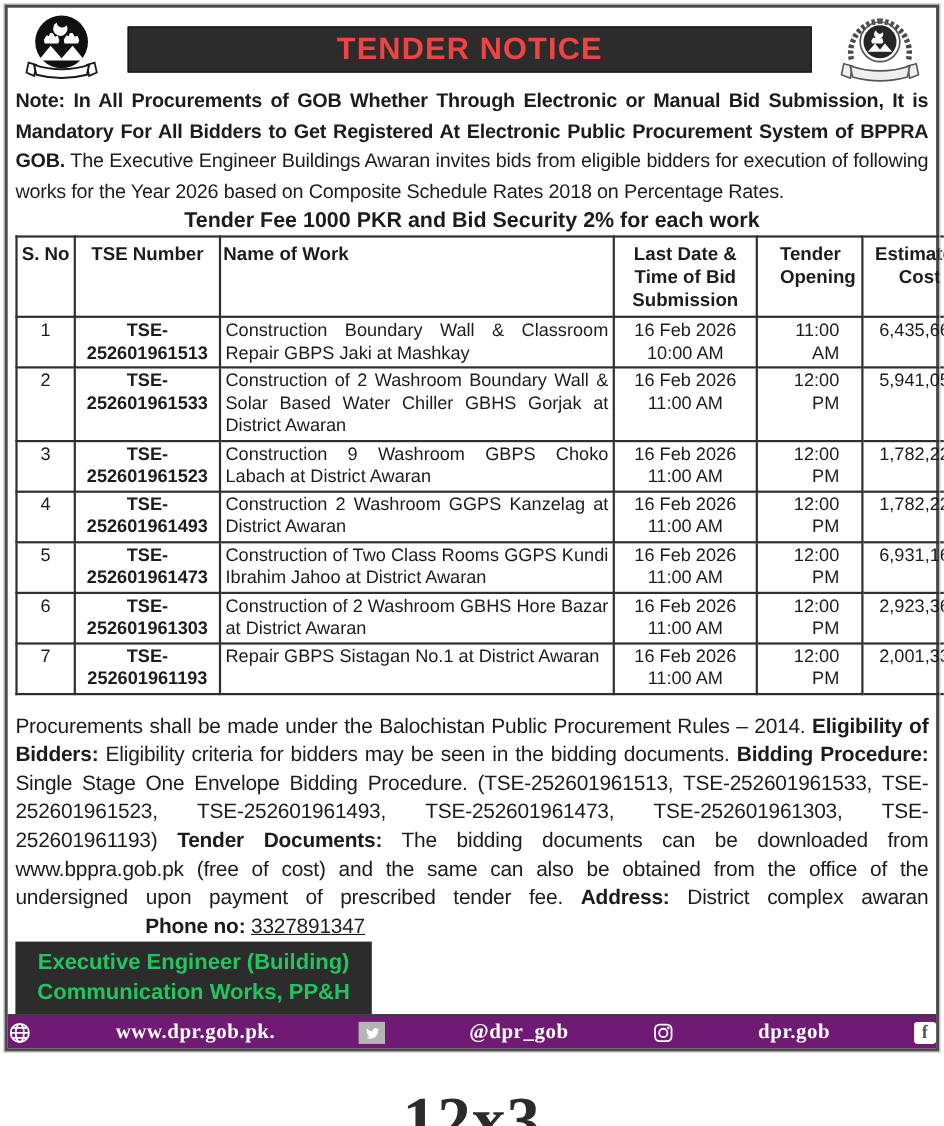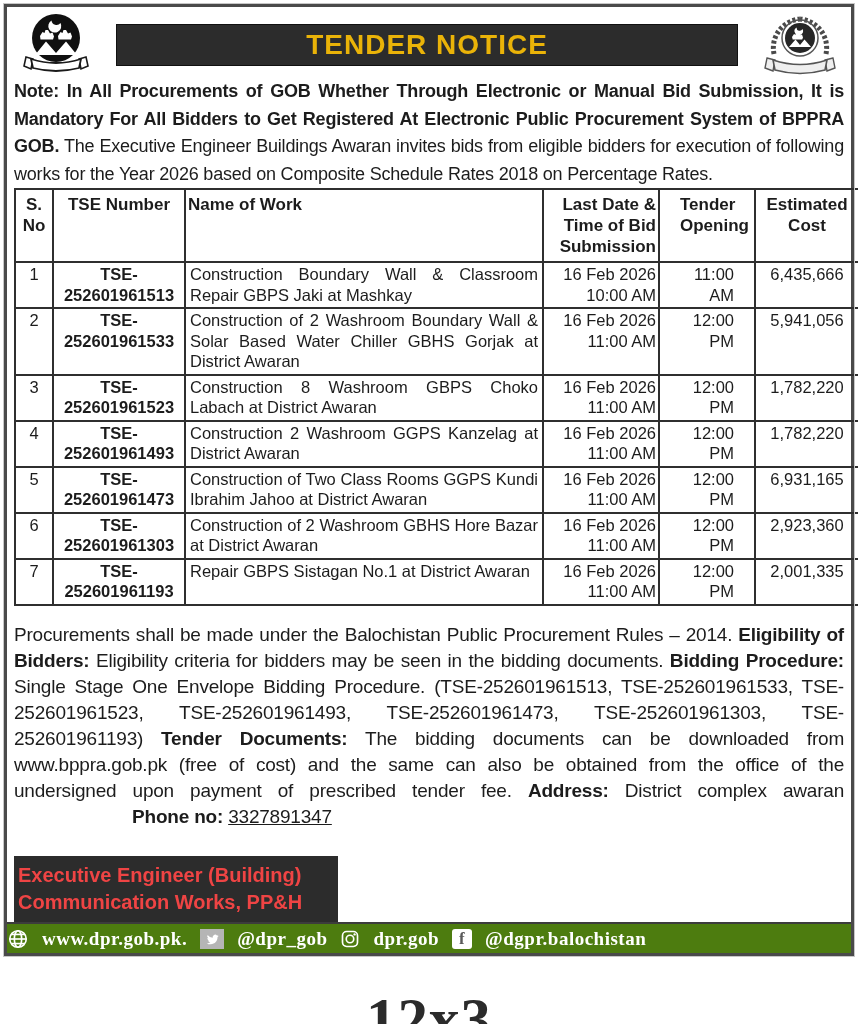--- a/index.html
+++ b/index.html
@@ -20,21 +20,21 @@
 
   
   .header { display:flex; align-items:flex-start; margin-top:5px; height:62px; }
   .logo { flex:0 0 auto; }
   .titlebar {
     flex:1 1 auto; height:42px; margin:12px 18px 0 18px;
     background:#2c2c2c; border:1px solid #111;
     display:flex; align-items:center; justify-content:center;
   }
   .titlebar span {
-    color:#eab308; font-weight:bold; font-size:28px; letter-spacing:1px;
+    color:#ef4444; font-weight:bold; font-size:28px; letter-spacing:1px;
   }
 
   
   .note {
     font-size:18px; line-height:27.5px; letter-spacing:-0.2px;
     text-align:justify; margin-top:4px;
   }
   .note b { letter-spacing:-0.2px; }
   .fee {
     text-align:center; font-weight:bold; font-size:19.5px;
@@ -42,24 +42,24 @@
   }
 
   
   table { width:100%; border-collapse:collapse; table-layout:fixed; }
   th, td { border:2px solid #2f2f2f; vertical-align:top; }
   th {
     font-size:17px; font-weight:bold; text-align:center;
     padding:4px 2px; height:68px; line-height:21px;
   }
   td { font-size:16.5px; line-height:20.5px; padding:1px 4px 2px 4px; }
-  .c-sno  { width:38px;  text-align:center; }
+  .c-sno  { width:53px;  text-align:center; }
   .c-tse  { width:132px; text-align:center; font-weight:bold; }
   .c-work { width:358px; text-align:justify; }
-  .c-date { width:116px; text-align:right; padding-left:2px; padding-right:2px; }
+  .c-date { width:130px; text-align:center; padding-left:2px; padding-right:2px; }
   .c-open { width:96px;  text-align:right; padding-left:20px; padding-right:20px; }
   .c-cost { width:104px; text-align:center; }
 
   
   .bodytext {
     font-size:19px; line-height:26px; text-align:justify;
     margin-top:16px; letter-spacing:-0.2px;
   }
   .bodytext b { letter-spacing:-0.2px; }
   .uline { text-decoration:underline; }
@@ -70,30 +70,30 @@
   
   .signrow {
     margin-top:auto; display:flex; align-items:flex-end;
     justify-content:space-between;
   }
   .prq {
     font-weight:bold; font-size:21px; margin:0 0 22px 10px;
     letter-spacing:-0.2px;
   }
   .sigbox {
-    width:324px; background:#2c2c2c; color:#ef4444; 
+    width:324px; background:#2c2c2c; color:#22c55e; text-align:center;
     font-weight:bold; font-size:20px; line-height:27px;
     padding:6px 4px; margin-right:4px;
   }
 
   
   .footerbar {
-    margin:0 -7px; height:31px; background:#4d7c0f;
+    margin:0 -7px; height:31px; background:#701a75;
     border-top:2px solid #3c3c3c;
-    display:flex; align-items:center; justify-content:flex-start; gap:13px;
+    display:flex; align-items:center; justify-content:space-between; 
     font-family:"Liberation Serif", serif; font-weight:bold;
     color:#fff; font-size:19px; letter-spacing:0.5px;
   }
   .footerbar .icon { display:inline-flex; align-items:center; }
   .tw-box {
     width:24px; height:20px; background:#b5b5b5;
     display:inline-flex; align-items:center; justify-content:center;
   }
   .fb-box {
     width:20px; height:20px; background:#fff; border-radius:3px;
@@ -140,20 +140,21 @@
           <path d="M36 25 l2-3 1.5 0.8 1-2 2 0 1.5 2.5 2-0.8 1 3 -0.8 2 -9.5 0 z" fill="#fff"></path>
           <path d="M33 35 L39.5 27.5 L44 33 L48.5 27.5 L55 35 Z" fill="#fff"></path>
           <path d="M11 46 l8 2 -2 11 -8 -3 z" fill="#efefef" stroke="#555" stroke-width="1.4"></path>
           <path d="M77 46 l-8 2 2 11 8 -3 z" fill="#efefef" stroke="#555" stroke-width="1.4"></path>
           <path d="M17 48 Q44 57 71 48 L69 58 Q44 65 19 58 Z" fill="#efefef" stroke="#555" stroke-width="1.6"></path>
         </svg>
       </div>
     </div>
 
     <p class="note"><b>Note: In All Procurements of GOB Whether Through Electronic or Manual Bid Submission, It is Mandatory For All Bidders to Get Registered At Electronic Public Procurement System of BPPRA GOB.</b><span> The Executive Engineer Buildings Awaran invites bids from eligible bidders for execution of following works for the Year 2026 based on Composite Schedule Rates 2018 on Percentage Rates.</span></p>
+    <div class="fee">Tender Fee 1000 PKR and Bid Security 2% for each work</div>
 
     <table>
       <thead>
         <tr>
           <th class="c-sno">S. No</th>
           <th class="c-tse">TSE Number</th>
           <th class="c-work">Name of Work</th>
           <th class="c-date">Last Date &amp; Time of Bid Submission</th>
           <th class="c-open">Tender Opening</th>
           <th class="c-cost">Estimated Cost</th>
@@ -174,21 +175,21 @@
         <td class="c-tse">TSE-252601961533</td>
         <td class="c-work">Construction of 2 Washroom Boundary Wall &amp; Solar Based Water Chiller GBHS Gorjak at District Awaran</td>
         <td class="c-date">16 Feb 2026 11:00 AM</td>
         <td class="c-open">12:00 PM</td>
         <td class="c-cost">5,941,056</td>
       </tr>
 
       <tr>
         <td class="c-sno">3</td>
         <td class="c-tse">TSE-252601961523</td>
-        <td class="c-work">Construction 8 Washroom GBPS Choko Labach at District Awaran</td>
+        <td class="c-work">Construction 9 Washroom GBPS Choko Labach at District Awaran</td>
         <td class="c-date">16 Feb 2026 11:00 AM</td>
         <td class="c-open">12:00 PM</td>
         <td class="c-cost">1,782,220</td>
       </tr>
 
       <tr>
         <td class="c-sno">4</td>
         <td class="c-tse">TSE-252601961493</td>
         <td class="c-work">Construction 2 Washroom GGPS Kanzelag at District Awaran</td>
         <td class="c-date">16 Feb 2026 11:00 AM</td>
@@ -253,18 +254,17 @@
       <span>@dpr_gob</span>
       <span class="icon">
         <svg width="20" height="20" viewBox="0 0 24 24" fill="none" stroke="#fff" stroke-width="2">
           <rect x="3" y="3" width="18" height="18" rx="5"></rect>
           <circle cx="12" cy="12" r="4.5"></circle>
           <circle cx="17.5" cy="6.5" r="1.4" fill="#fff" stroke="none"></circle>
         </svg>
       </span>
       <span>dpr.gob</span>
       <span class="fb-box">f</span>
-      <span>@dgpr.balochistan</span>
     </div>
   </div>
 
   <div class="adsize">12x3</div>
 </div>
 
 </body></html>

